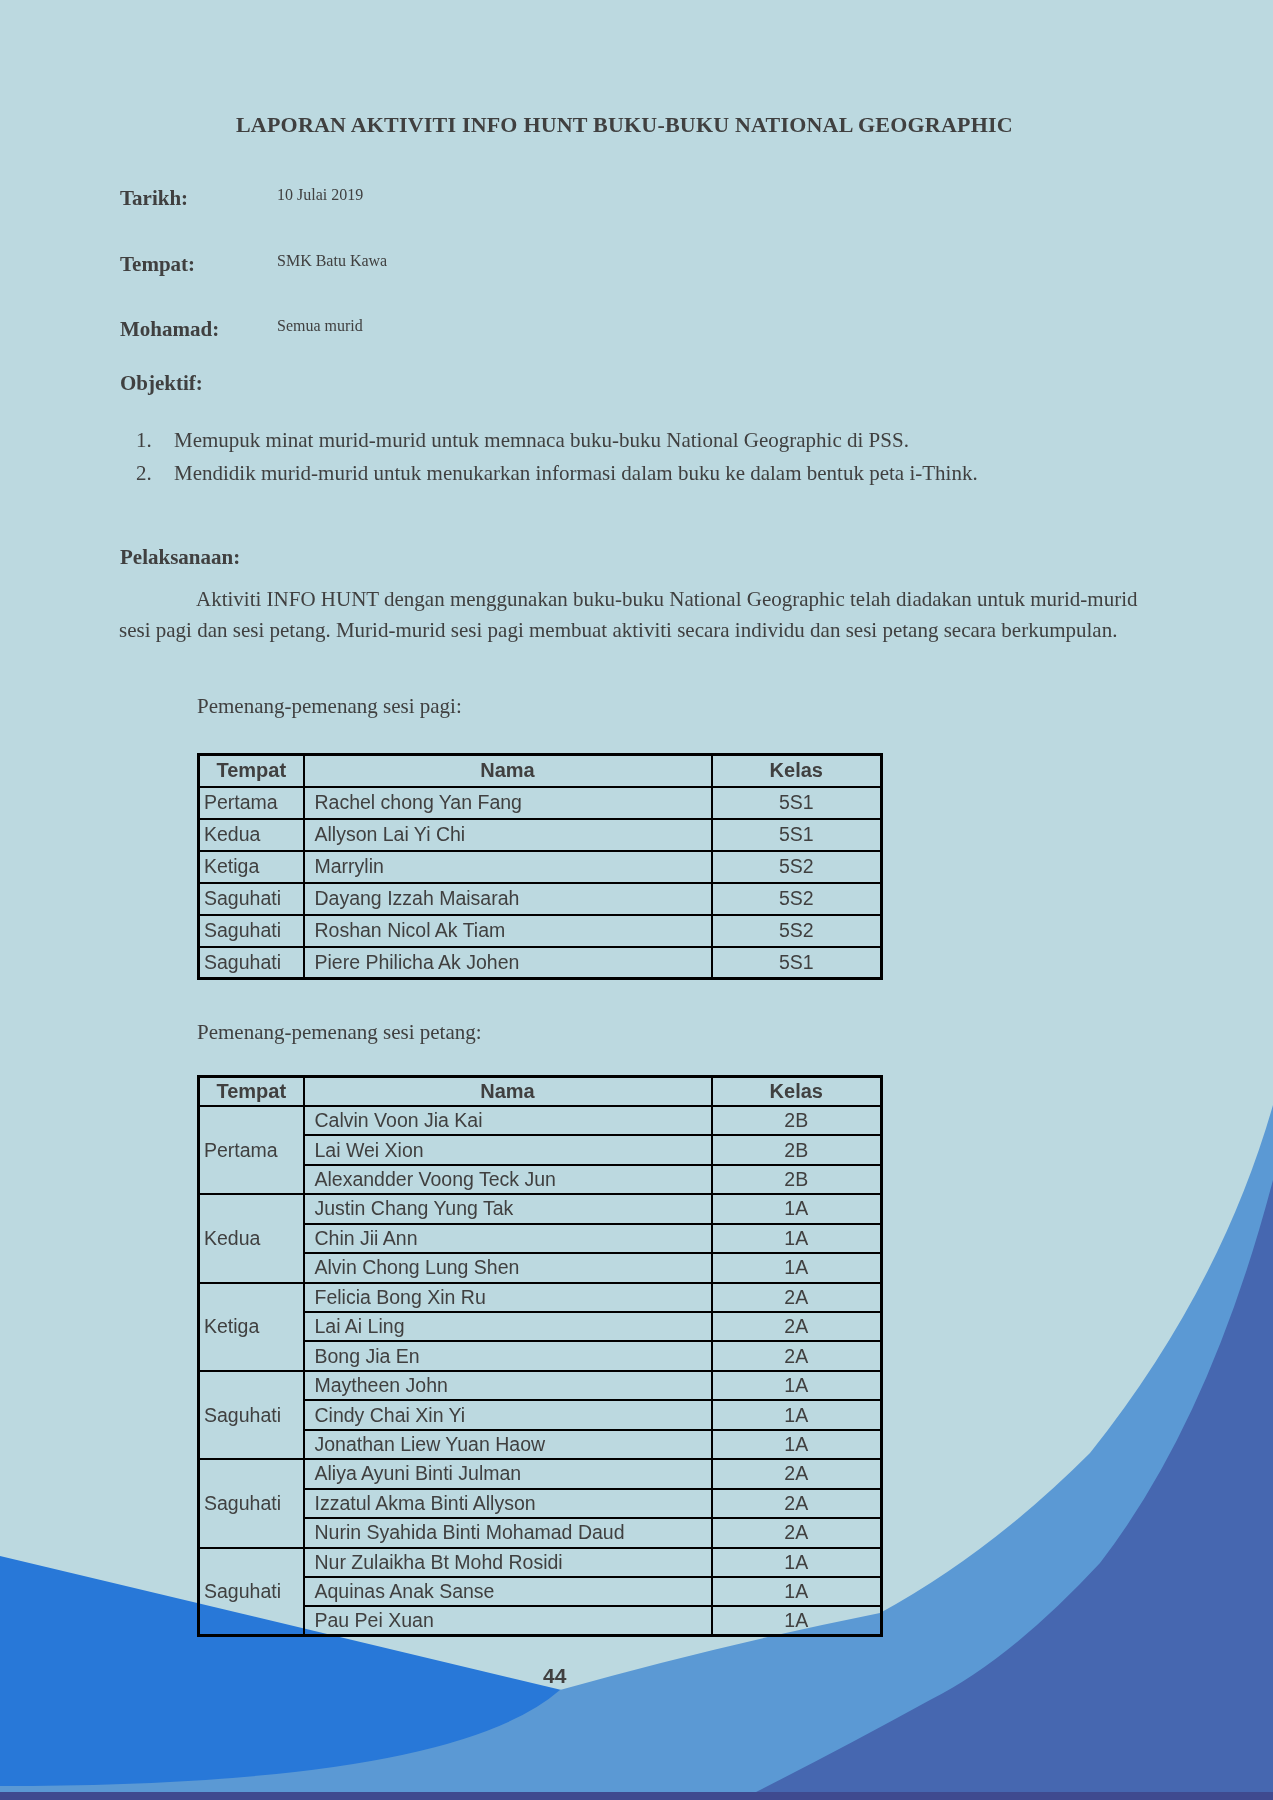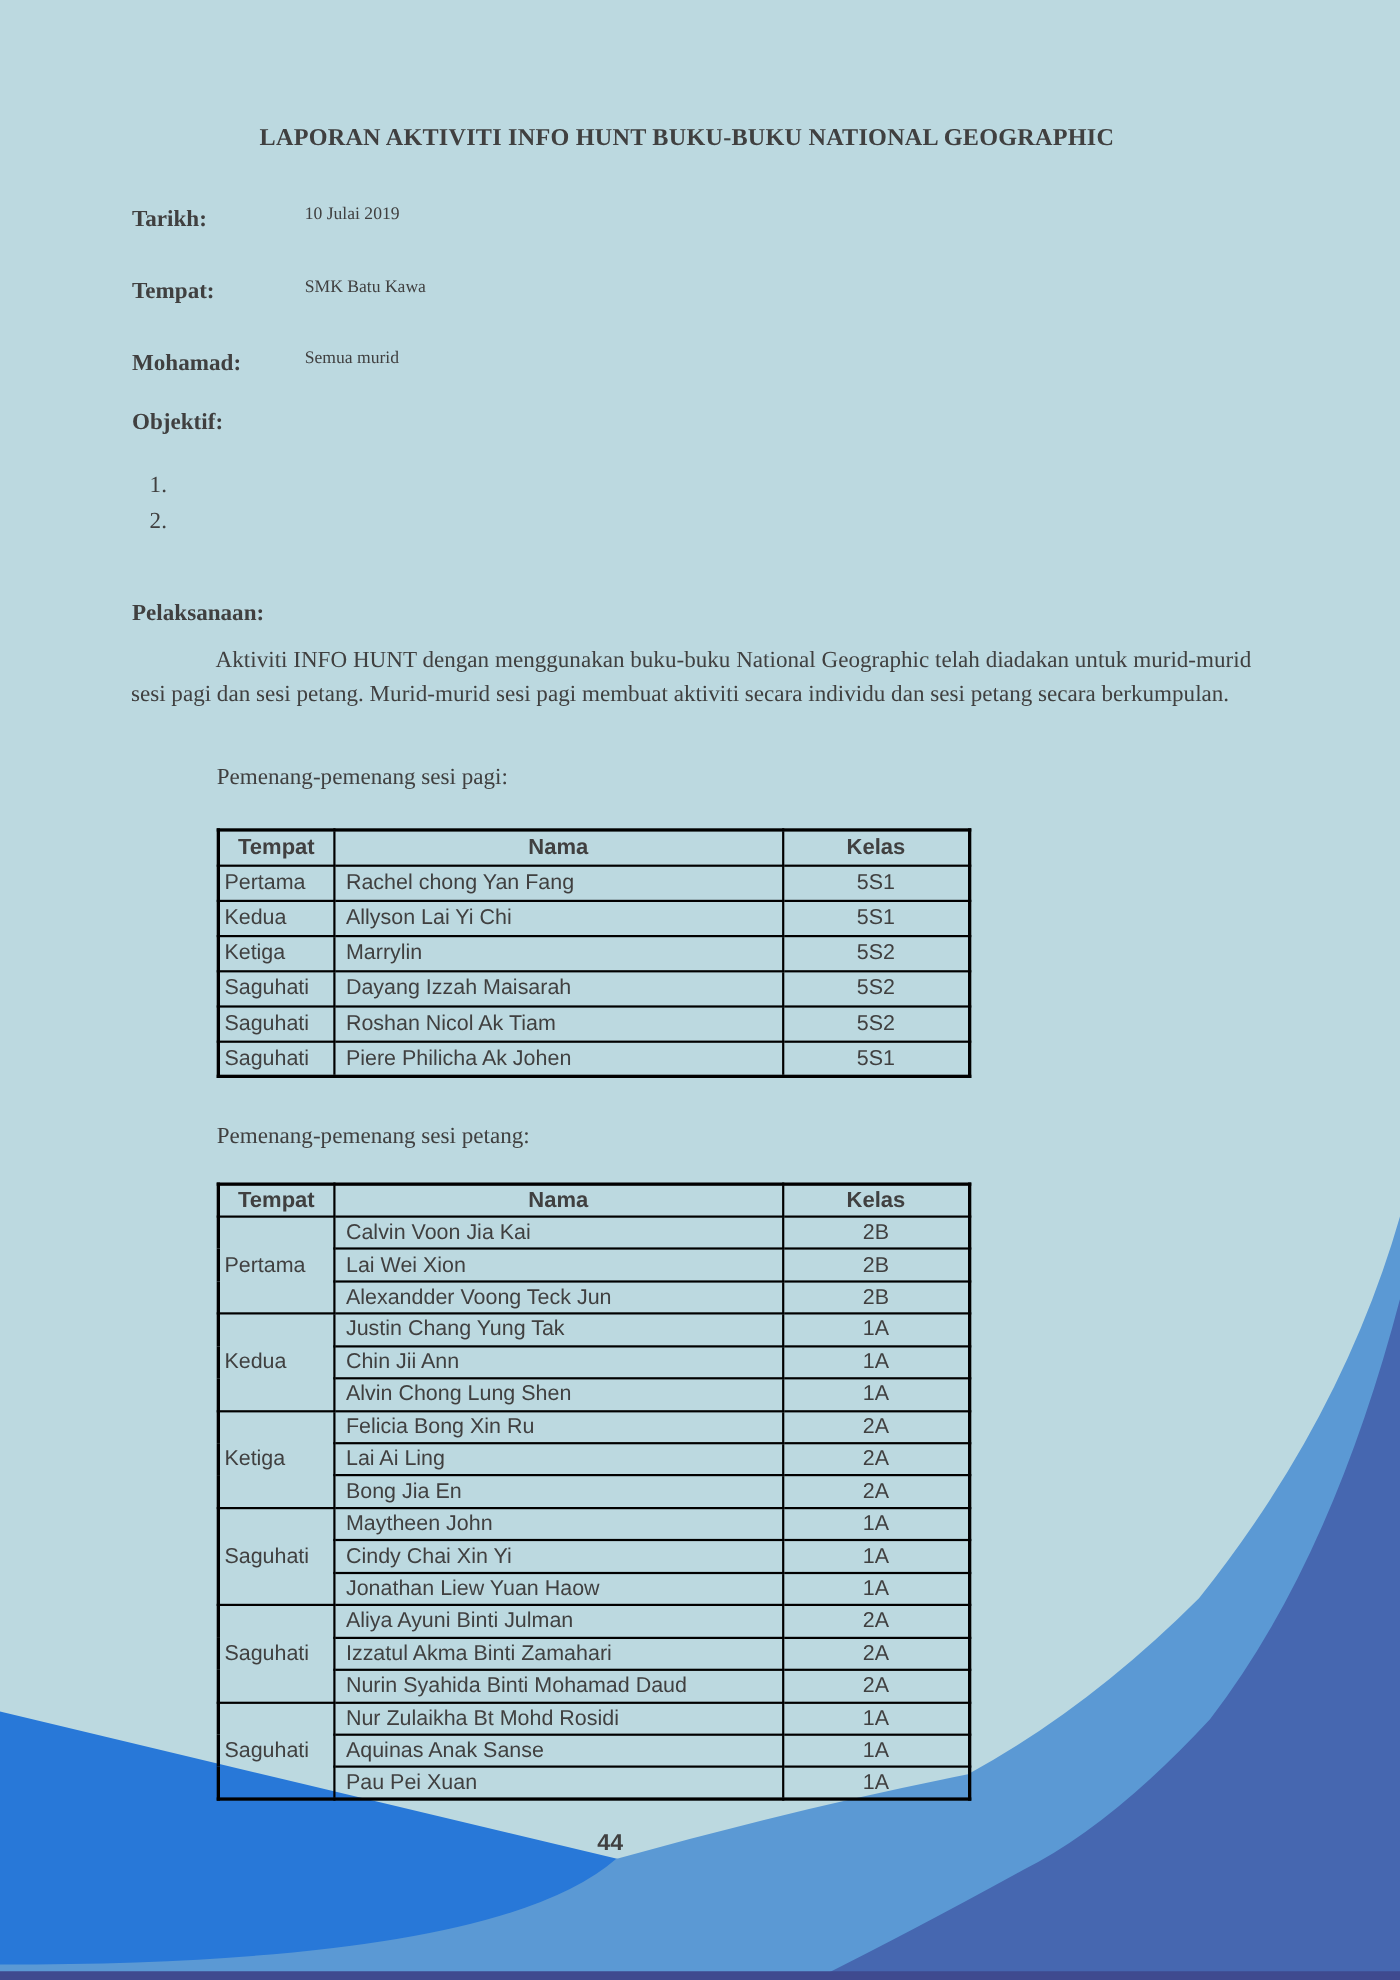--- a/index.html
+++ b/index.html
@@ -71,22 +71,24 @@
 
     <div class="abs field-label" style="left:120px;top:252px;">Tempat:</div>
     <div class="abs field-value" style="left:277px;top:252px;">SMK Batu Kawa</div>
 
     <div class="abs field-label" style="left:120px;top:317px;">Mohamad:</div>
     <div class="abs field-value" style="left:277px;top:317px;">Semua murid</div>
 
     <div class="abs field-label" style="left:120px;top:371px;">Objektif:</div>
 
     <div class="abs body-text" style="left:136px;top:428px;">1.</div>
+    <div class="abs body-text" style="left:174px;top:428px;">Memupuk minat murid-murid untuk memnaca buku-buku National Geographic di PSS.</div>
 
     <div class="abs body-text" style="left:136px;top:461px;">2.</div>
+    <div class="abs body-text" style="left:174px;top:461px;">Mendidik murid-murid untuk menukarkan informasi dalam buku ke dalam bentuk peta i-Think.</div>
 
     <div class="abs field-label" style="left:120px;top:545px;">Pelaksanaan:</div>
     <div class="abs para" style="left:119px;top:584px;">Aktiviti INFO HUNT dengan menggunakan buku-buku National Geographic telah diadakan untuk murid-murid sesi pagi dan sesi petang.  Murid-murid sesi pagi membuat aktiviti secara individu dan sesi petang secara berkumpulan.</div>
 
     <div class="abs caption" style="left:197px;top:694px;">Pemenang-pemenang sesi pagi:</div>
 
     <table class="winners t1 abs" style="left:197px;top:753px;">
       <colgroup>
           <col style="width:105px">
           <col style="width:408px">
@@ -201,21 +203,21 @@
         <td class="col-nama">Jonathan Liew Yuan Haow</td>
         <td class="col-kelas">1A</td>
       </tr>
 
       <tr>
         <td class="col-tempat" rowspan="3">Saguhati</td>
         <td class="col-nama">Aliya Ayuni Binti Julman</td>
         <td class="col-kelas">2A</td>
       </tr>
       <tr>
-        <td class="col-nama">Izzatul Akma Binti Zamahari</td>
+        <td class="col-nama">Izzatul Akma Binti Allyson</td>
         <td class="col-kelas">2A</td>
       </tr>
       <tr>
         <td class="col-nama">Nurin Syahida Binti Mohamad Daud</td>
         <td class="col-kelas">2A</td>
       </tr>
 
       <tr>
         <td class="col-tempat" rowspan="3">Saguhati</td>
         <td class="col-nama">Nur Zulaikha Bt Mohd Rosidi</td>

